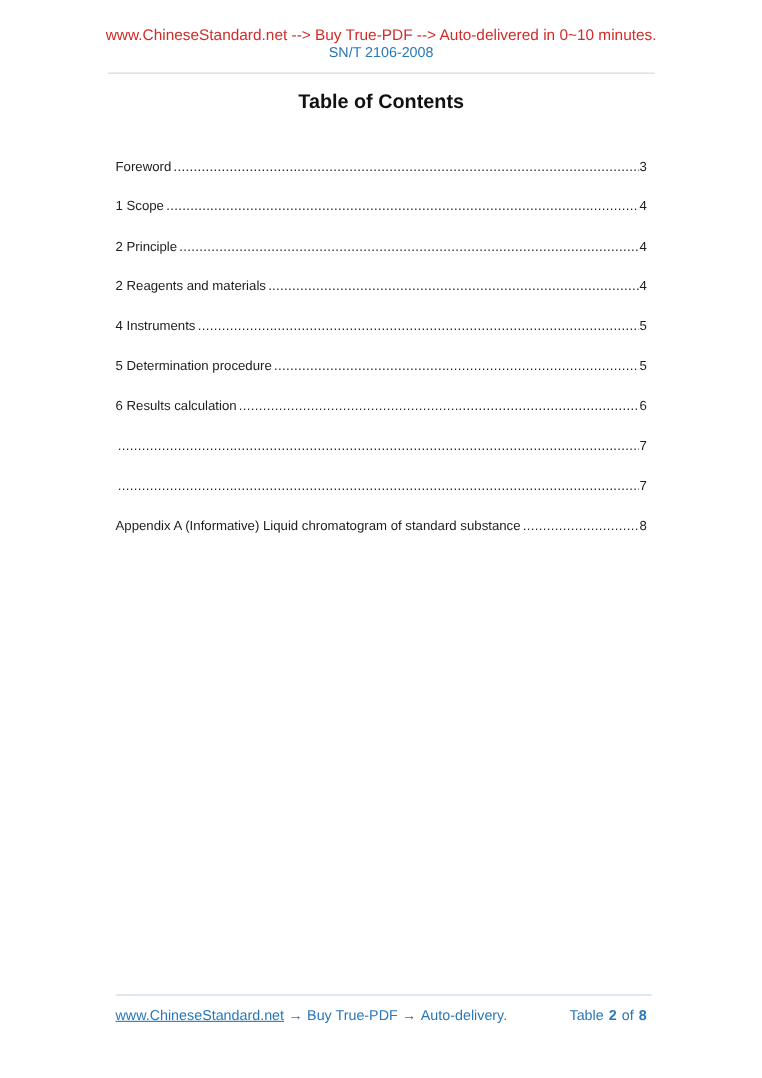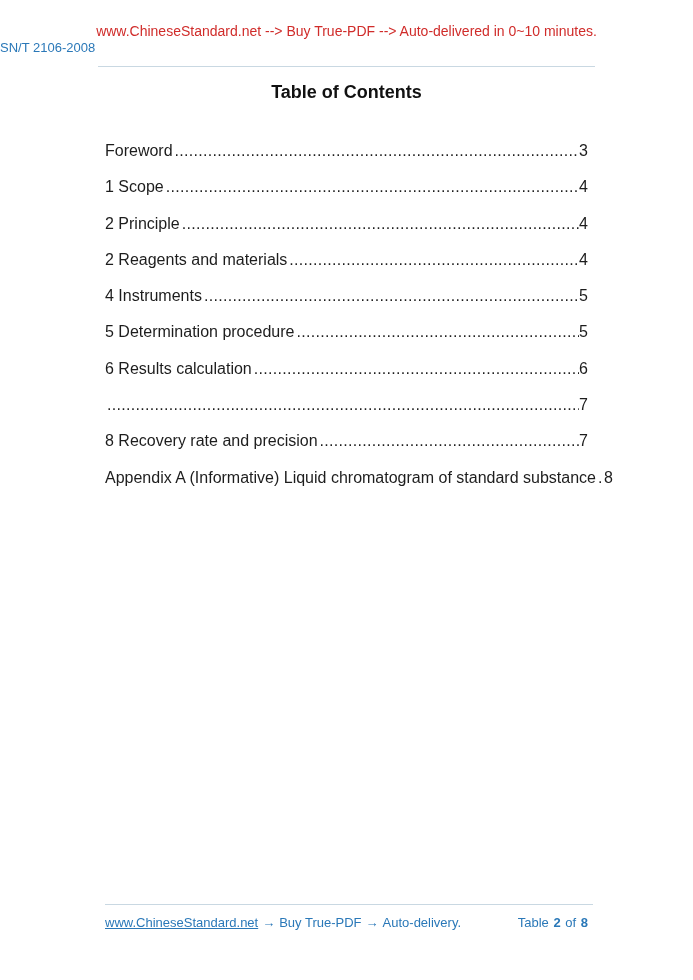--- a/index.html
+++ b/index.html
@@ -27,21 +27,21 @@
     top:23px;left:0;right:0;
     text-align:center;
     font-size:14px;
     line-height:16px;
     color:var(--red);
     white-space:nowrap;
   }
   .std-code{
     position:absolute;
     top:40px;left:0;right:0;
-    text-align:left;
+    text-align:center;
     font-size:13px;
     line-height:15px;
     color:var(--blue);
   }
   .header-rule{
     position:absolute;
     top:66px;left:98px;
     width:497px;height:1px;
     background:var(--rule);
   }
@@ -57,21 +57,21 @@
   }
   .toc-list{
     position:absolute;
     top:143px;left:105px;
     width:483px;
   }
   .toc-row{
     height:36.3px;
     display:flex;
     align-items:baseline;
-    font-size:16px;
+    font-size:12px;
     line-height:16px;
     color:var(--ink);
   }
   .toc-label{
     white-space:nowrap;
     flex:0 0 auto;
   }
   .toc-dots{
     flex:1 1 auto;
     overflow:hidden;
@@ -173,21 +173,20 @@
         <span class="toc-dots"></span>
         <span class="toc-page">6</span>
       </div>
 
       <div class="toc-row">
         <span class="toc-dots"></span>
         <span class="toc-page">7</span>
       </div>
 
       <div class="toc-row">
-        <span class="toc-label">8 Recovery rate and precision</span>
         <span class="toc-dots"></span>
         <span class="toc-page">7</span>
       </div>
 
       <div class="toc-row">
         <span class="toc-label">Appendix A (Informative) Liquid chromatogram of standard substance</span>
         <span class="toc-dots"></span>
         <span class="toc-page">8</span>
       </div>
     </div>

